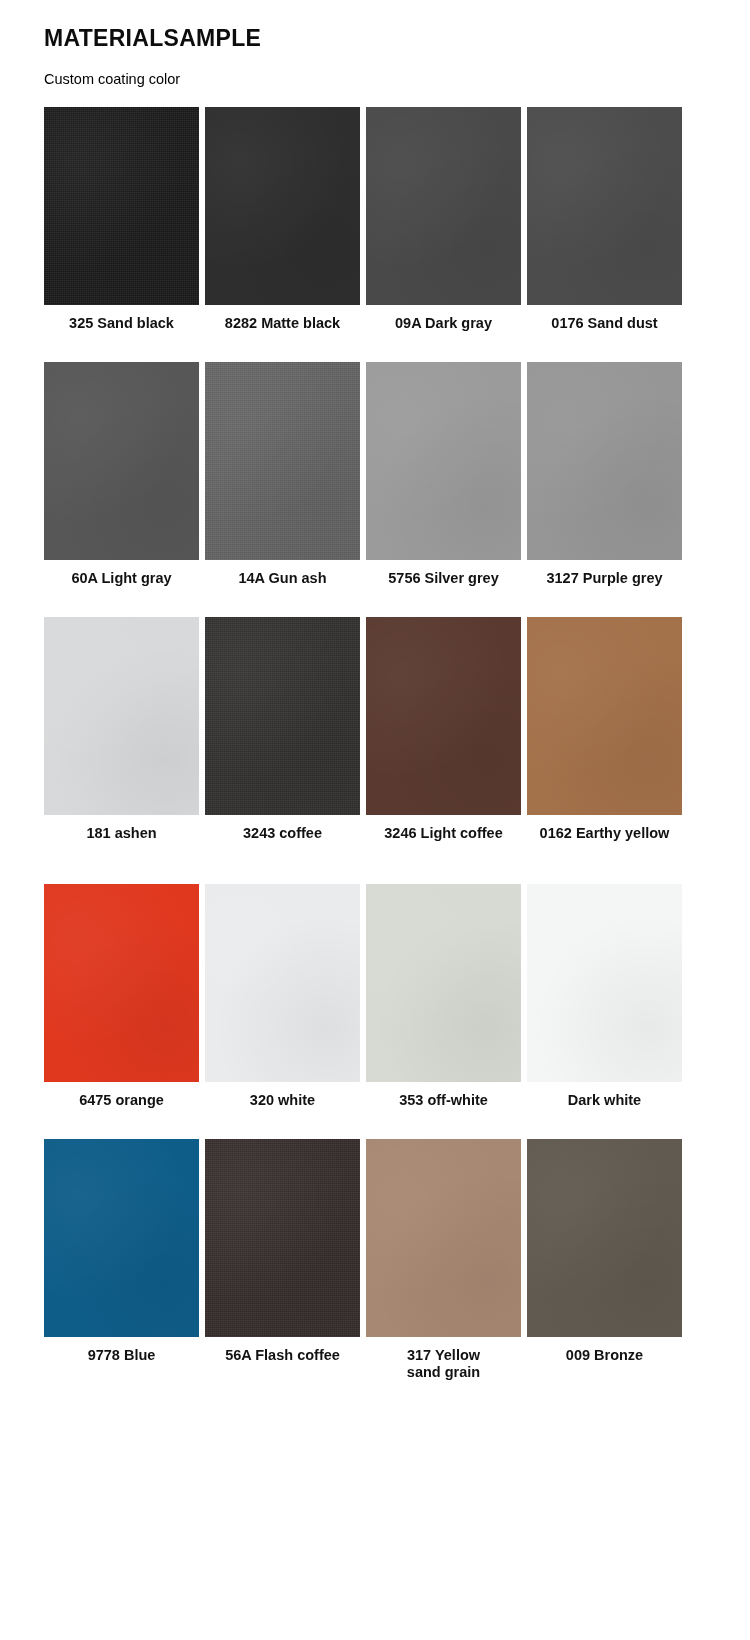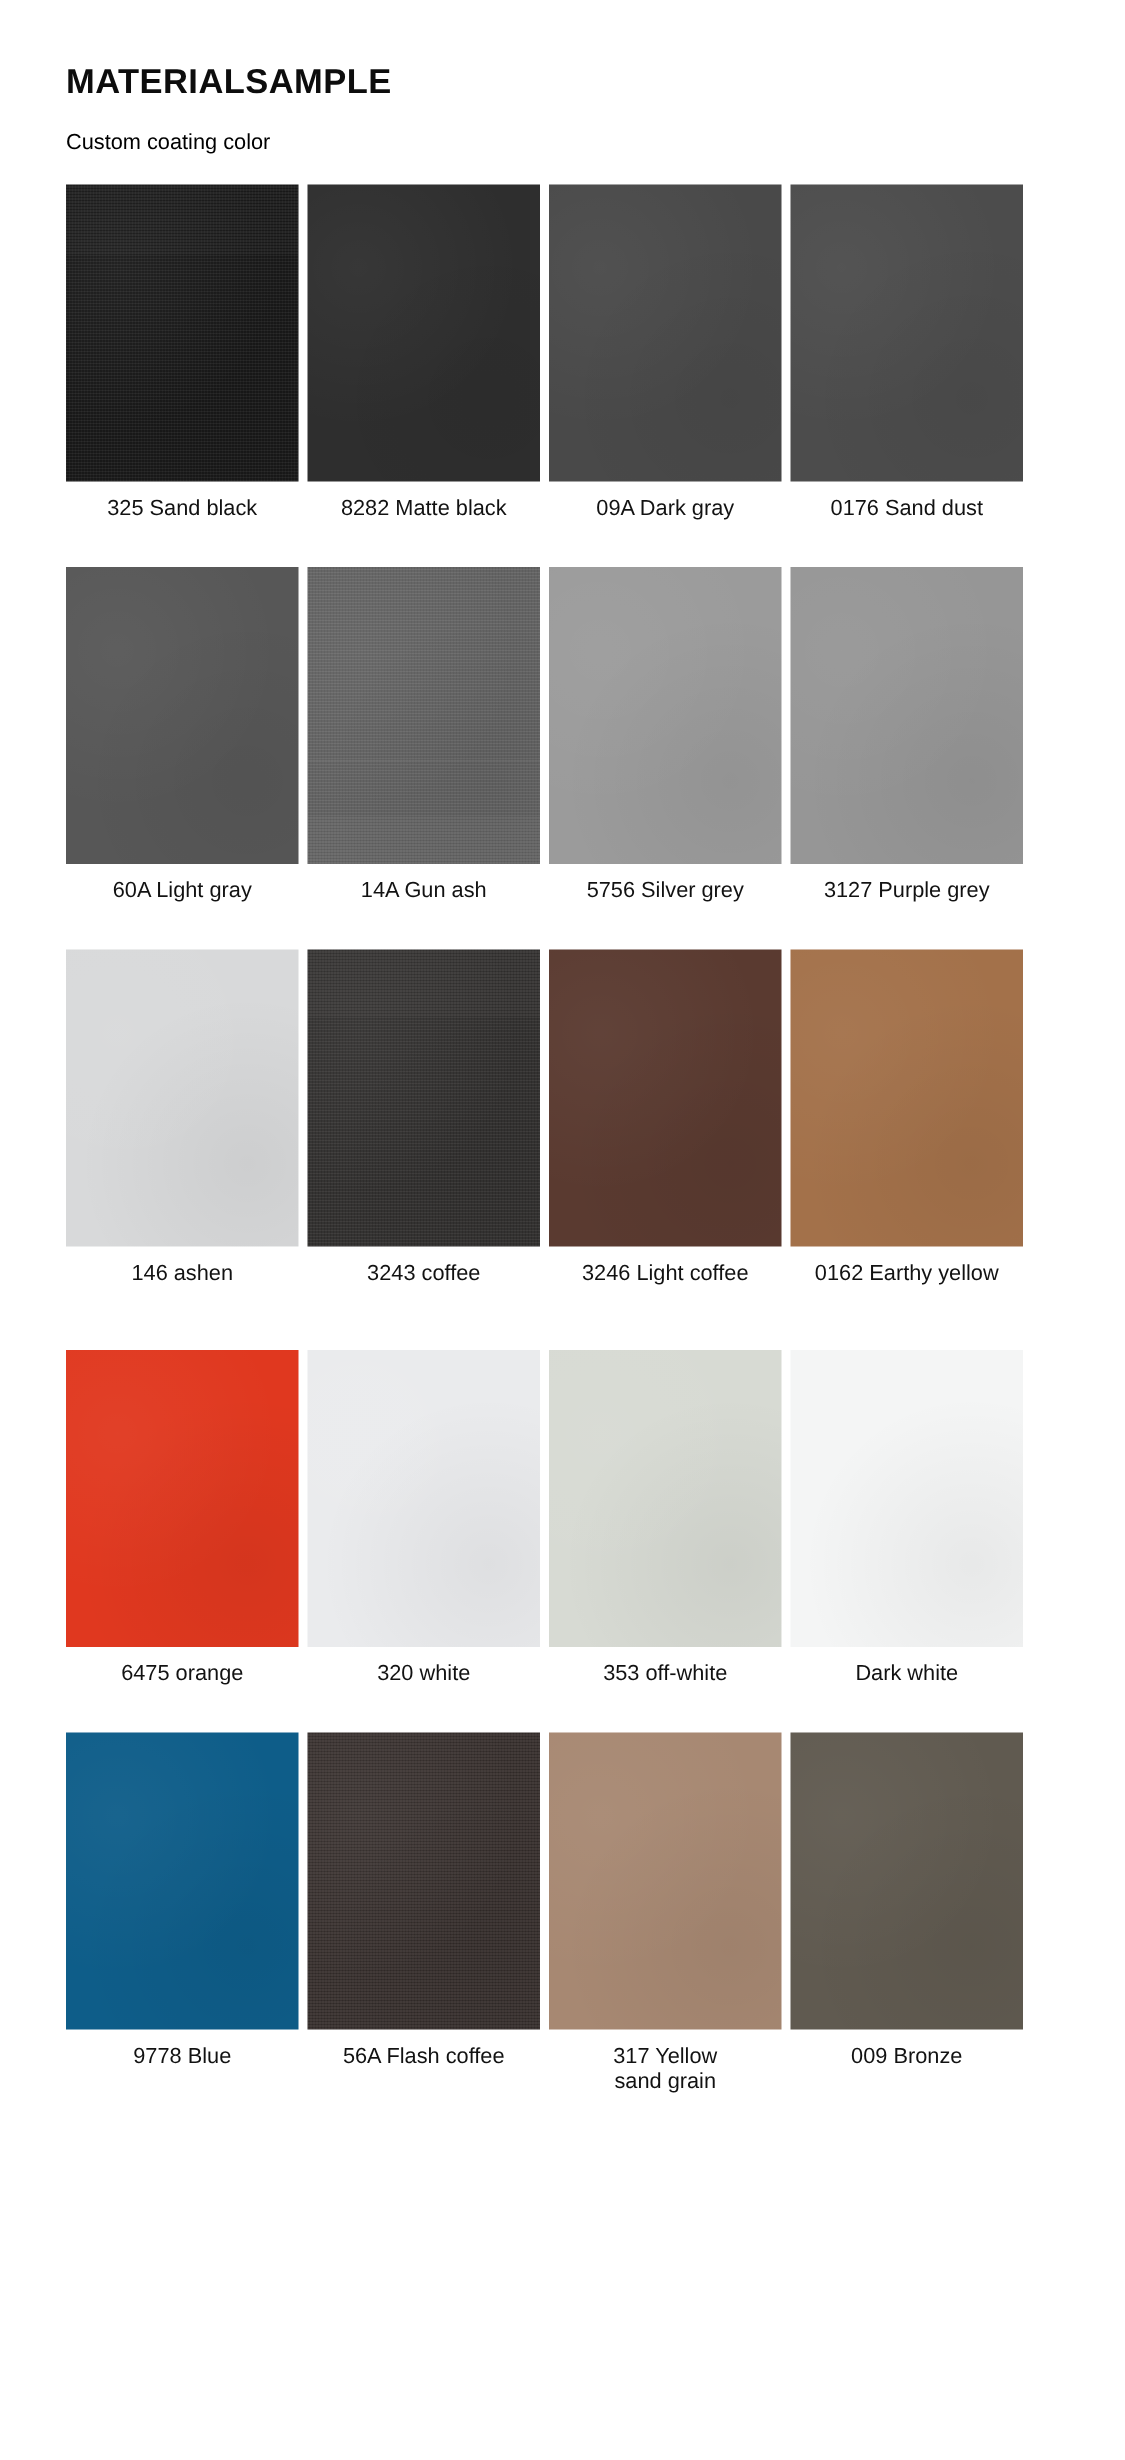--- a/index.html
+++ b/index.html
@@ -21,21 +21,21 @@
     background: #ffffff;
     box-sizing: border-box;
     padding: 0 44px;
   }
   .page-title {
     font-size: 23px;
     font-weight: 700;
     letter-spacing: 0.3px;
     color: #0d0d0d;
     margin: 0;
-    padding-top: 42px;
+    padding-top: 26px;
     line-height: 1.1;
   }
   .subtitle {
     font-size: 14.5px;
     font-weight: 400;
     color: #000000;
     margin: 0;
     padding-top: 20px;
     line-height: 1.2;
   }
@@ -70,21 +70,21 @@
     position: absolute;
     inset: 0;
     opacity: 0.16;
     background-image:
       repeating-linear-gradient(0deg, rgba(255,255,255,0.30) 0px, rgba(255,255,255,0.30) 1px, rgba(0,0,0,0.22) 1px, rgba(0,0,0,0.22) 2px),
       repeating-linear-gradient(90deg, rgba(255,255,255,0.22) 0px, rgba(255,255,255,0.22) 1px, rgba(0,0,0,0.18) 1px, rgba(0,0,0,0.18) 2px);
     pointer-events: none;
   }
   .swatch-label {
     font-size: 14.5px;
-    font-weight: 400;
+    font-weight: 700;
     color: #121212;
     text-align: center;
     line-height: 1.18;
     padding-top: 10px;
     white-space: pre-line;
   }
   .row-gap { height: 12px; }
 </style>
 </head>
 <body>
@@ -129,21 +129,21 @@
         </div>
         <div class="swatch-cell">
           <div class="swatch-chip" style="background: rgb(150, 150, 150);"></div>
           <div class="swatch-label">3127  Purple grey</div>
         </div>
       </div>
       <div class="row-gap"></div>
       <div class="swatch-grid">
         <div class="swatch-cell">
           <div class="swatch-chip" style="background: rgb(216, 217, 218);"></div>
-          <div class="swatch-label">146 ashen</div>
+          <div class="swatch-label">181 ashen</div>
         </div>
         <div class="swatch-cell">
           <div class="swatch-chip grain" style="background: rgb(49, 47, 46);"></div>
           <div class="swatch-label">3243 coffee</div>
         </div>
         <div class="swatch-cell">
           <div class="swatch-chip" style="background: rgb(90, 58, 48);"></div>
           <div class="swatch-label">3246 Light coffee</div>
         </div>
         <div class="swatch-cell">

